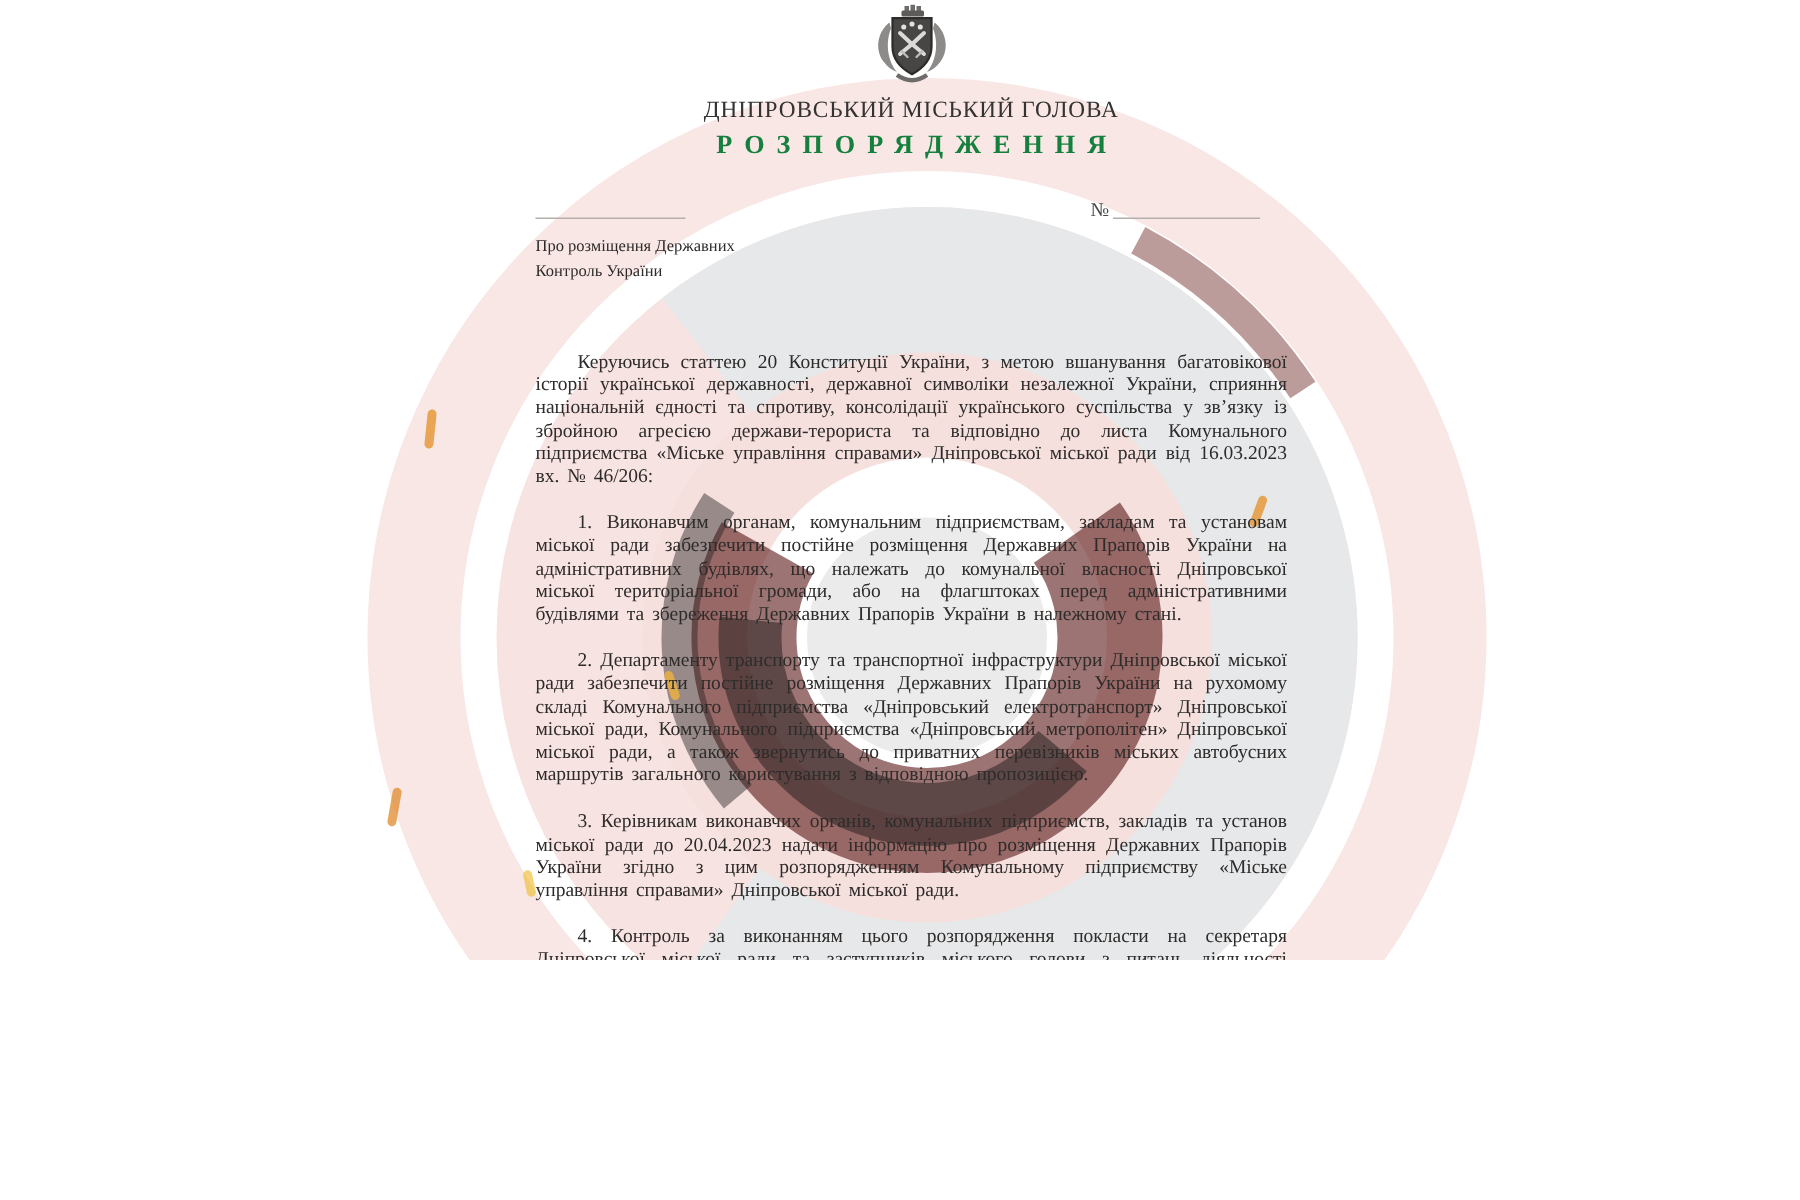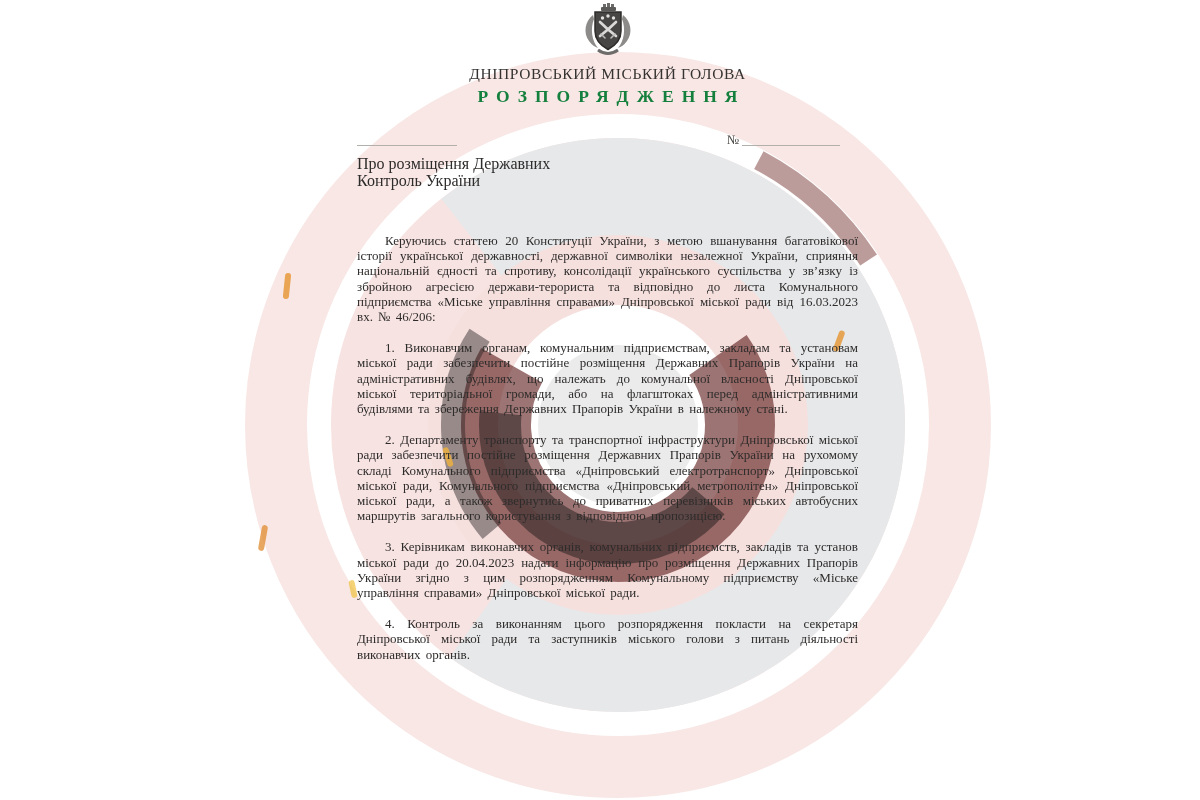--- a/index.html
+++ b/index.html
@@ -1,17 +1,17 @@
 <!DOCTYPE html>
 <html><head>
 <meta charset="utf-8">
 <style>
   html,body{margin:0;padding:0;background:#ffffff;}
   .page{
-    position:relative;width:1200px;height:800px;background:#ffffff;
+    position:relative;width:1200px;height:640px;background:#ffffff;
     overflow:hidden;font-family:"Liberation Serif","DejaVu Serif",serif;
     color:#2e2c2b;
   }
   
   .watermark{position:absolute;left:218px;top:25px;width:800px;height:800px;pointer-events:none;}
   
   .doc{position:absolute;left:357px;top:0;width:501px;height:800px;}
   .emblem{display:block;margin:3px auto 0;width:56px;height:54px;}
   .org-name{
     margin-top:8px;text-align:center;font-size:15.5px;letter-spacing:.6px;
@@ -19,21 +19,21 @@
   }
   .doc-type{
     margin-top:3px;text-align:center;font-size:17.5px;font-weight:bold;
     letter-spacing:8px;padding-left:8px;color:#15803d;white-space:nowrap;
   }
   .ref-row{margin-top:24px;display:flex;align-items:flex-end;height:15px;font-size:13px;}
   .date-line{width:100px;border-bottom:1px solid #b3b0ac;height:13px;}
   .num-group{margin-left:auto;display:flex;align-items:flex-end;width:113px;margin-right:18px;}
   .num-label{color:#4a4846;line-height:13px;padding-right:3px;}
   .num-line{flex:1;border-bottom:1px solid #b3b0ac;height:13px;}
-  .subject{margin-top:10px;font-size:16px;line-height:16.5px;}
+  .subject{margin-top:10px;font-size:11px;line-height:16.5px;}
   .body{margin-top:44px;}
   .para{
     margin:0 0 16px 0;font-size:13px;line-height:15.2px;
     text-align:justify;text-indent:28px;word-spacing:2px;
   }
   .signature{
     position:absolute;left:0;top:801px;width:100%;
     display:flex;justify-content:flex-end;font-size:14px;
   }
   .sig-name{margin-right:30px;}

